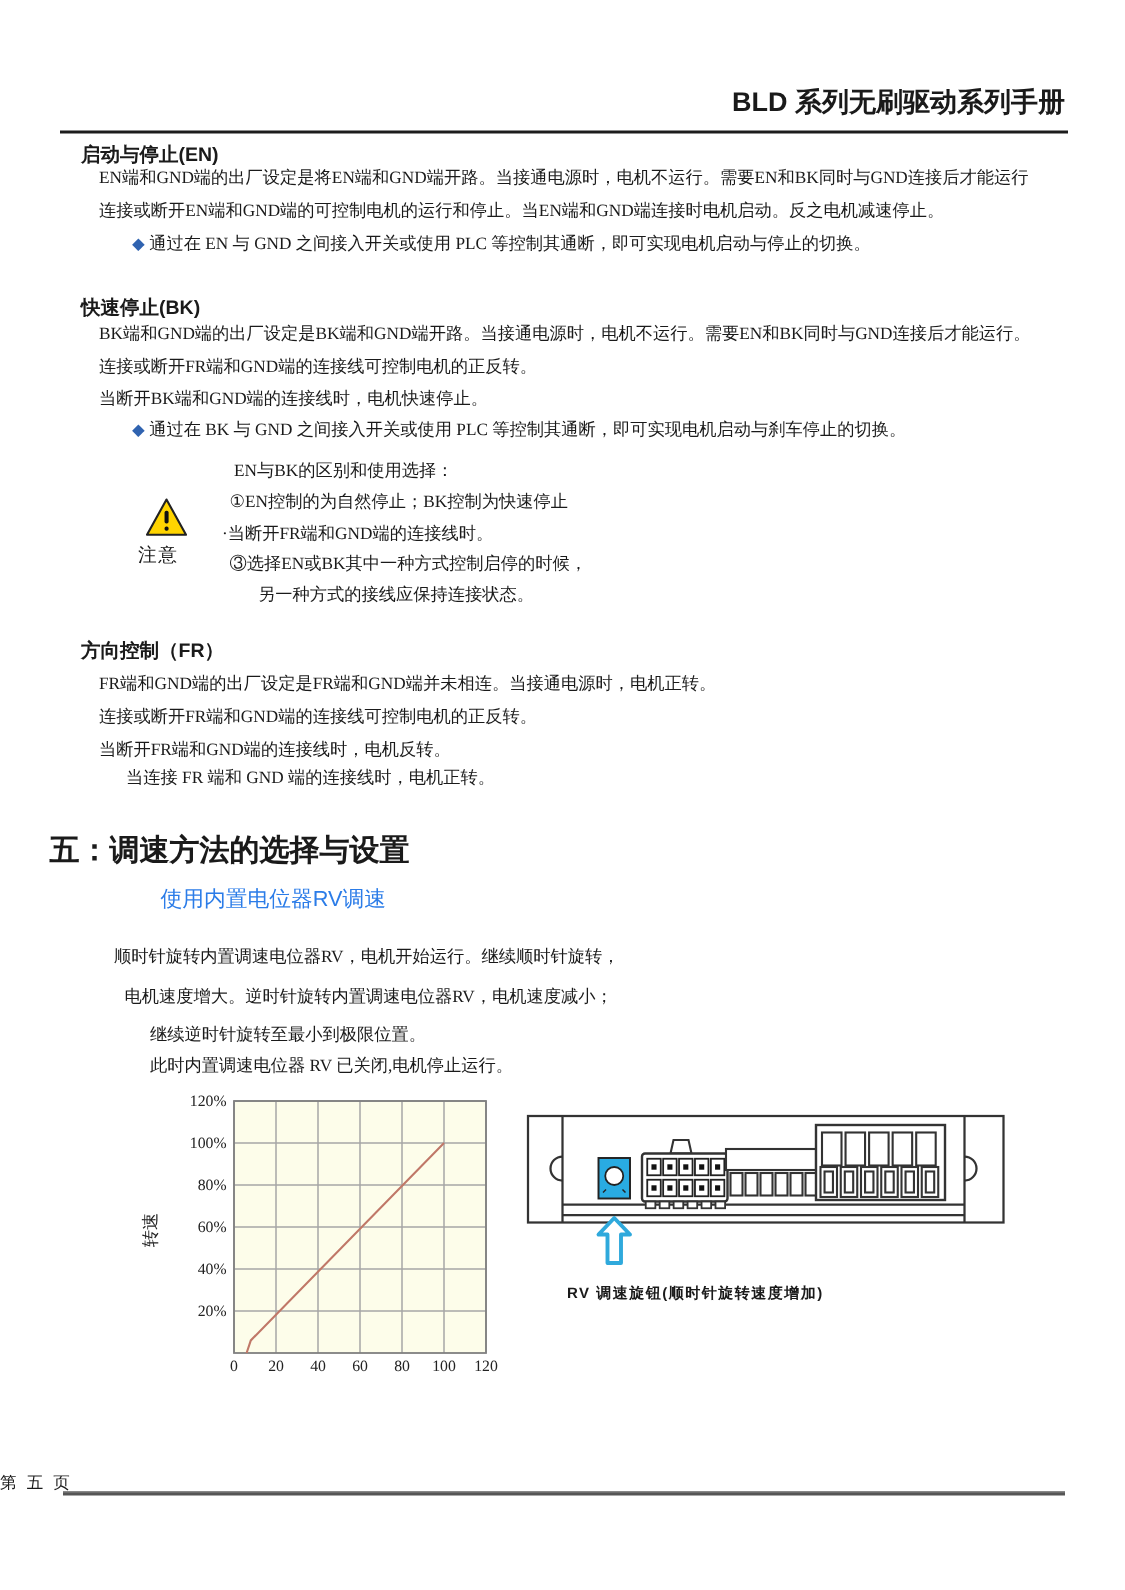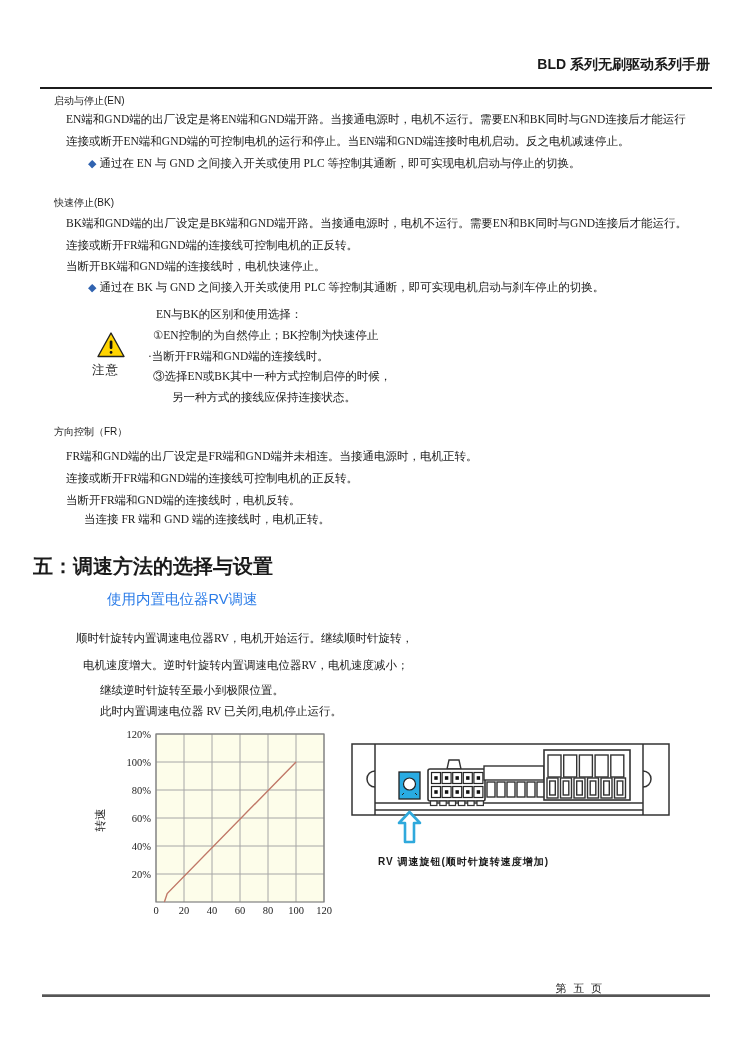--- a/index.html
+++ b/index.html
@@ -5,24 +5,24 @@
   :root{
     --blue-heading:#2b7ce8; --bullet-blue:#3063b0; --pot-blue:#29abe2;
     --arrow-cyan:#2fa9dc; --warning-yellow:#ffd400; --chart-line:#c07868;
     --plot-bg:#fdfdea; --grid-gray:#a6a6a6; --ink:#1a1a1a;
   }
   html,body{margin:0;padding:0}
   body{width:750px;height:1060px;background:#fff;position:relative;overflow:hidden;
        color:var(--ink);font-family:"Liberation Serif",serif}
   .abs{position:absolute;white-space:nowrap}
   .body-t{font:11.5px/1.2 "Liberation Serif",serif}
-  .h-sec{font-family:"Liberation Sans",sans-serif;font-weight:normal;font-size:10px}
+  .h-sec{font-family:"Liberation Sans",sans-serif;font-weight:bold;font-size:13px}
   .h-big{font-family:"Liberation Sans",sans-serif;font-weight:bold;font-size:20px}
   .h-sub{font-family:Liberation Sans, sans-serif;font-size:14.5px;color:var(--blue-heading)}
-  .title{font-family:"Liberation Sans",sans-serif;font-weight:600;font-size:14px}
+  .title{font-family:"Liberation Sans",sans-serif;font-weight:600;font-size:18px}
   .caption{font-family:"Liberation Sans",sans-serif;font-weight:bold;font-size:10px;letter-spacing:1px}
   .diamond{color:var(--bullet-blue);font-size:11px;margin-right:3px}
   .rule-top{position:absolute;left:40px;width:672px;top:87px;height:2px;background:#1c1c1c}
   .rule-bottom{position:absolute;left:42px;width:668px;top:994px;height:2px;background:#555;
                border-top:1px solid #888}
   .notice-label{font:12.5px "Liberation Serif",serif;letter-spacing:1px}
   .footer-t{font:11px "Liberation Serif",serif;letter-spacing:2px}
   svg{display:block}
 </style>
 </head>
@@ -188,14 +188,14 @@
           <rect x="253.7" y="41" width="5.6" height="14"></rect>
           <rect x="264.5" y="38" width="11" height="20"></rect>
           <rect x="267.2" y="41" width="5.6" height="14"></rect>
         </g>
     </g>
     <path d="M59.5 72 L49 83 L55 83 L55 102 L64 102 L64 83 L70 83 Z" style="fill:#fff;stroke:var(--arrow-cyan);stroke-width:2.6;stroke-linejoin:round"></path>
   </svg>
 </div>
 <div class="abs caption" style="left:378px;top:855px">RV 调速旋钮(顺时针旋转速度增加)</div>
 
-<div class="abs footer-t" style="left:0;top:981px;width:604px;text-align:right">第 五 页</div>
+<div class="abs footer-t" style="left:0;top:981px;width:604px;text-align:left">第 五 页</div>
 <div class="rule-bottom"></div>
 
 </body></html>

